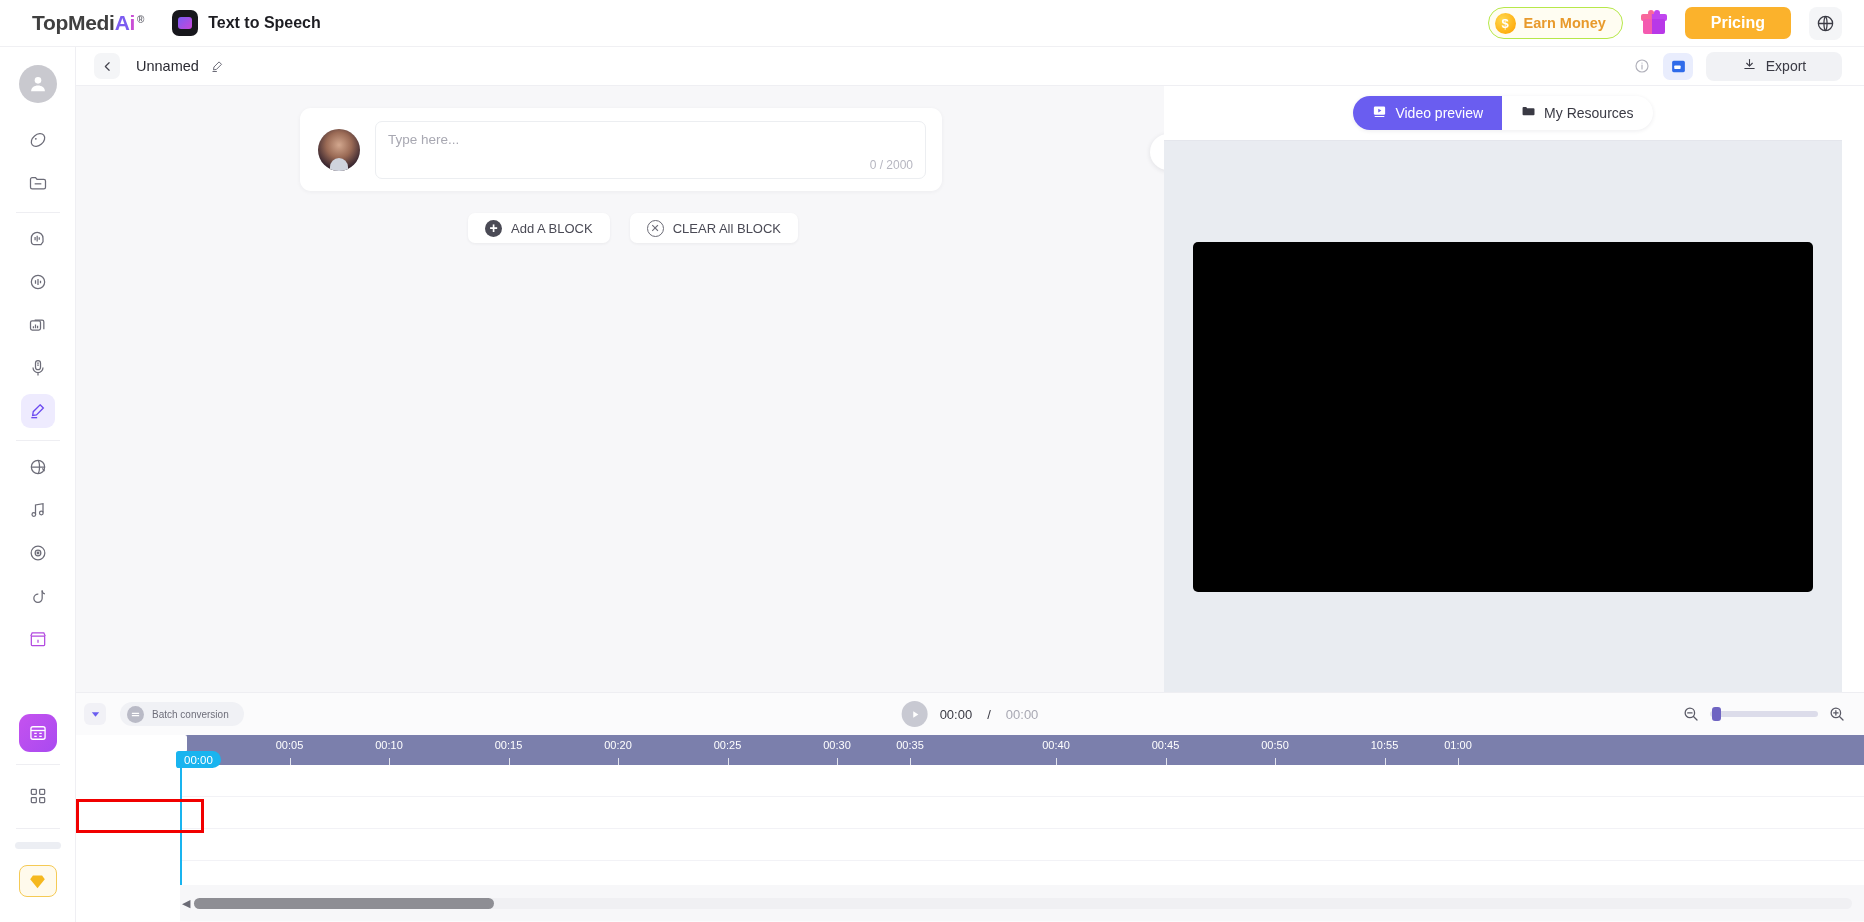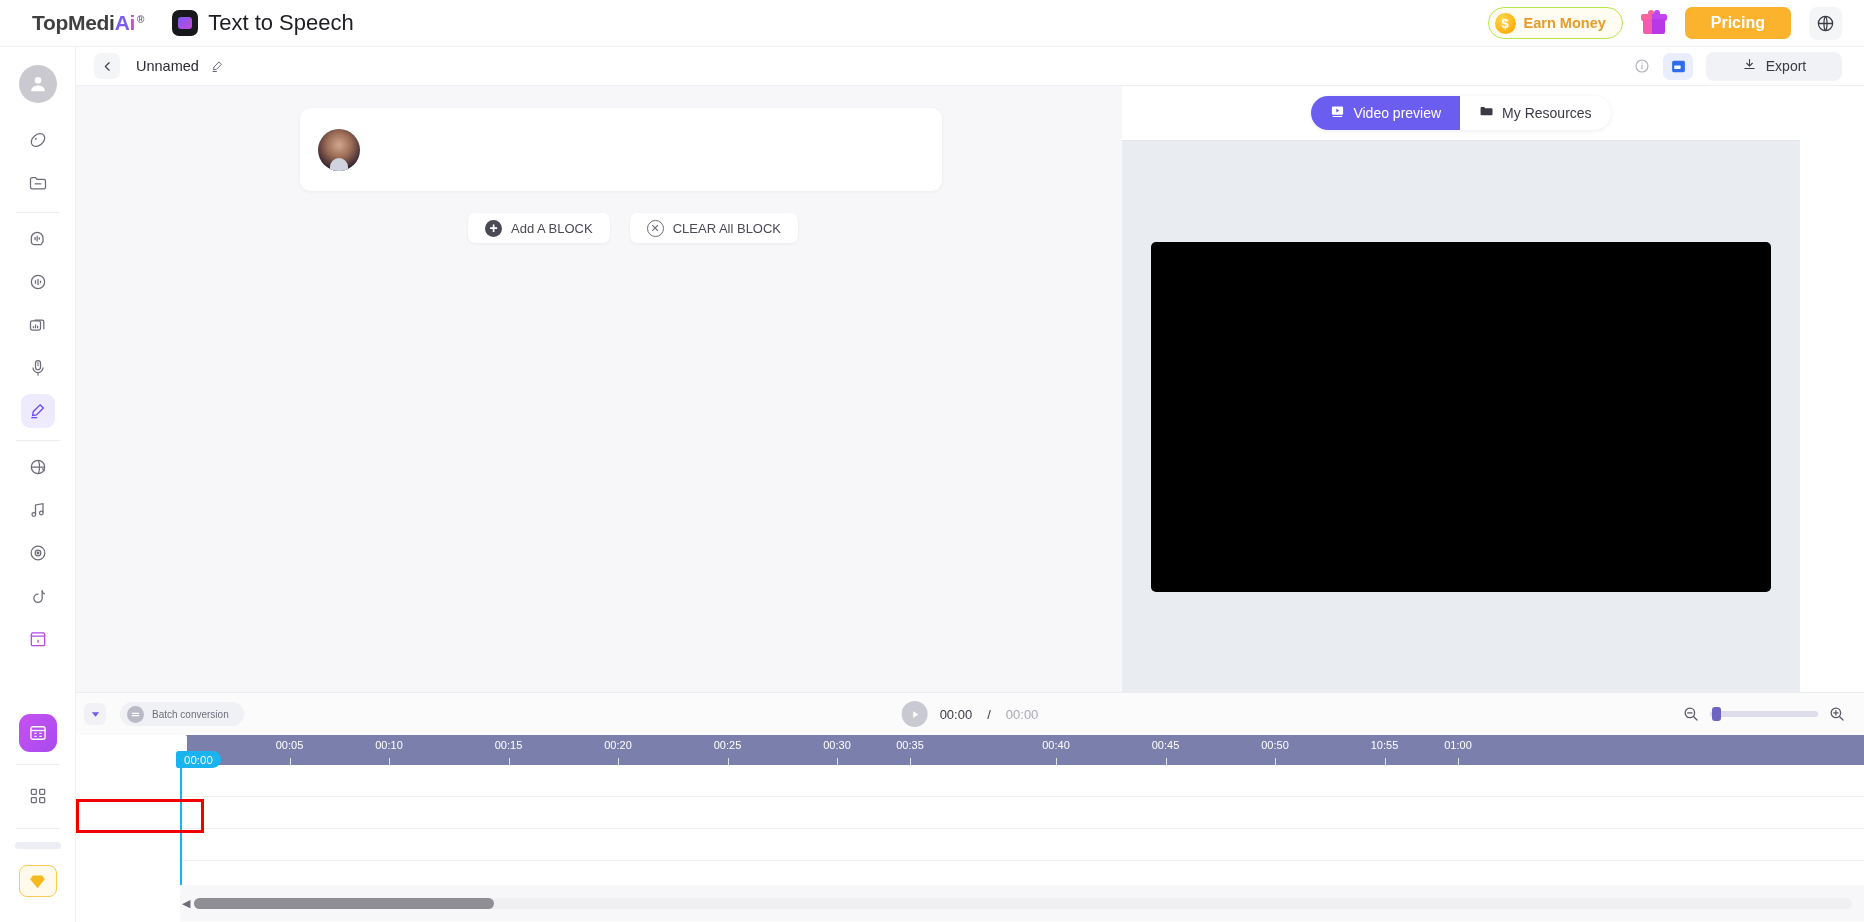--- a/index.html
+++ b/index.html
@@ -27,21 +27,21 @@
   .brand .reg { font-size: 10px; color: #6b6b75; margin-left: 2px; position: relative; top: -7px; }
   .tts-group { display: flex; align-items: center; margin-left: 28px; gap: 10px; }
   .tts-icon {
     width: 26px; height: 26px; border-radius: 7px; background: #17171c;
     display: flex; align-items: center; justify-content: center;
   }
   .tts-icon .inner {
     width: 14px; height: 12px; border-radius: 3px;
     background: linear-gradient(135deg,#7b5cf5 0%,#c846d8 100%);
   }
-  .tts-label { font-size: 22px; font-weight: 400; color: #1d1d22; }
+  .tts-label { font-size: 16px; font-weight: 700; color: #1d1d22; }
 
   .top-right { margin-left: auto; display: flex; align-items: center; gap: 18px; margin-right: 22px; }
   .earn-btn {
     height: 32px; padding: 0 16px 0 6px; border-radius: 16px;
     border: 1.5px solid #b6e84a; background: #fffdf2;
     display: flex; align-items: center; gap: 8px; cursor: pointer;
   }
   .coin {
     width: 21px; height: 21px; border-radius: 50%;
     background: radial-gradient(circle at 35% 32%, #ffd84d 0%, #ffb012 70%, #f59000 100%);
@@ -169,21 +169,21 @@
     display: flex; align-items: center; justify-content: center; font-size: 11px; line-height: 1;
   }
   .collapse-arrow {
     position: absolute; left: 1074px; top: 48px; width: 36px; height: 36px; border-radius: 50%;
     background: #fff; display: flex; align-items: center; justify-content: center;
     box-shadow: 0 1px 5px rgba(30,30,50,0.10); cursor: pointer; color: #3a3a44;
   }
 
   
   .preview {
-    position: absolute; top: 86px; left: 1122px; width: 678px; height: 606px;
+    position: absolute; top: 86px; left: 1164px; width: 678px; height: 606px;
     background: #e9ecf1;
   }
   .preview-tabbar {
     height: 55px; background: #fff; display: flex; align-items: center; justify-content: center;
     border-bottom: 1px solid #e4e6ec;
   }
   .tabs-pill { display: flex; height: 34px; border-radius: 17px; overflow: hidden; background: #fff;
     box-shadow: 0 1px 4px rgba(30,30,50,0.08); }
   .tab {
     display: flex; align-items: center; gap: 8px; padding: 0 19px; font-size: 14px;
@@ -457,20 +457,24 @@
             </svg>
         </span>
         <span>Export</span>
       </div>
     </div>
   </div>
 
   <div class="editor">
     <div class="block-card">
       <div class="block-avatar"></div>
+      <div class="block-input">
+        <span class="ph">Type here...</span>
+        <span class="count">0 / 2000</span>
+      </div>
     </div>
 
     <div class="block-actions">
       <div class="blk-btn">
         <span class="circ-plus">+</span>
         <span>Add A BLOCK</span>
       </div>
       <div class="blk-btn">
         <span class="circ-x">✕</span>
         <span>CLEAR All BLOCK</span>

